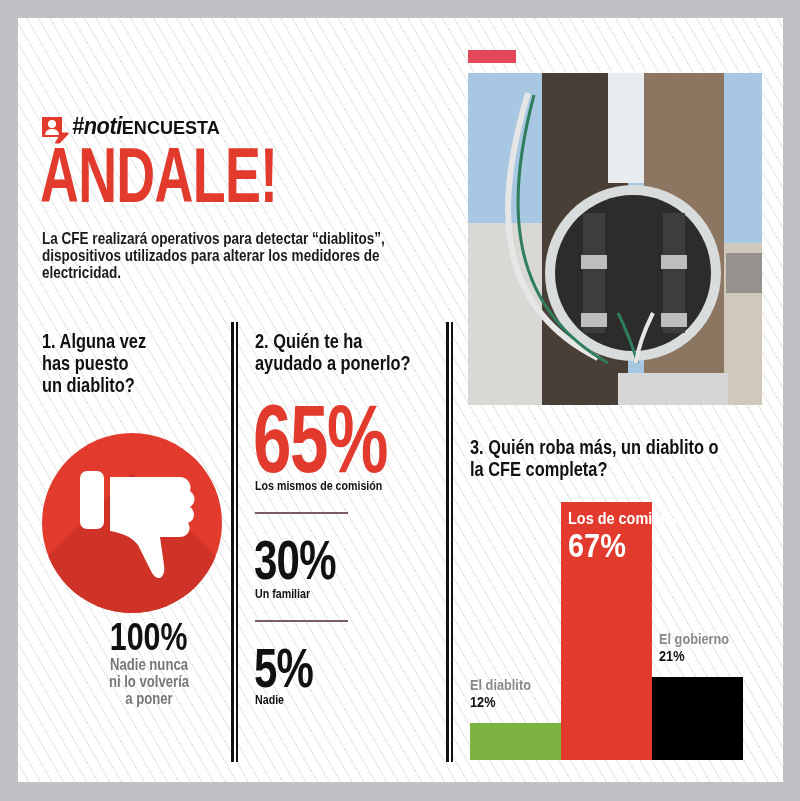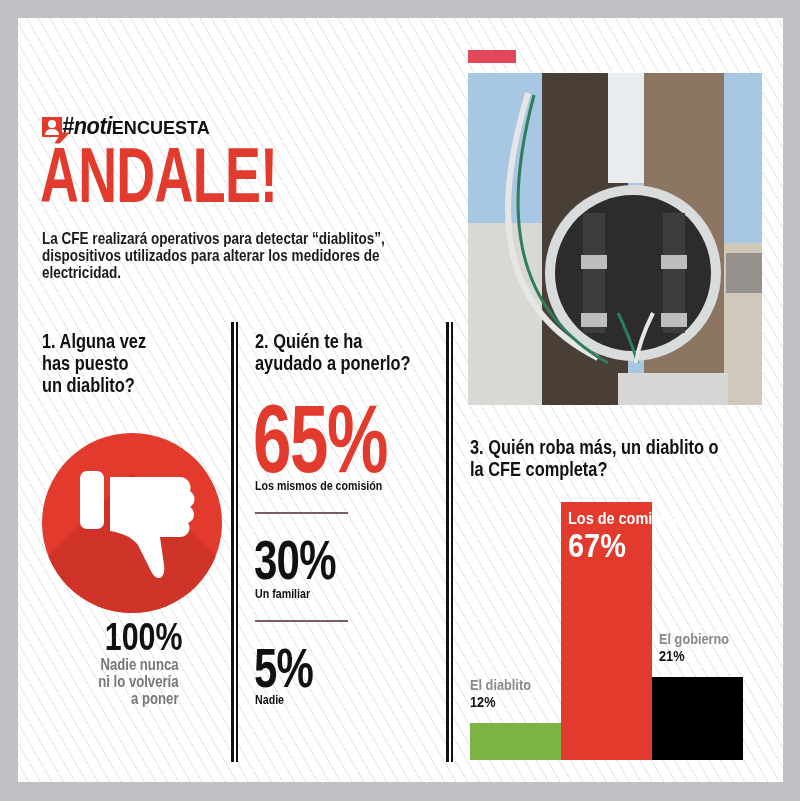--- a/index.html
+++ b/index.html
@@ -5,21 +5,21 @@
   html, body { margin:0; padding:0; }
   body { width:800px; height:801px; background:#c1c1c5; position:relative; overflow:hidden;
          font-family:"Liberation Sans", "DejaVu Sans", sans-serif; }
   .panel { position:absolute; left:18px; top:18px; width:765px; height:764px;
            background-color:#fff;
            background-image: repeating-linear-gradient(60deg, transparent 0 9px, #e6e6e6 9px 10px);
            overflow:hidden; }
   .abs { position:absolute; }
   .cond { font-family:"Liberation Sans Narrow","Liberation Sans", sans-serif; font-weight:bold;
           transform-origin:left top; white-space:nowrap; letter-spacing:-0.5px; }
-  .brand { left:24px; top:95px; display:flex; align-items:center; gap:0; }
+  .brand { left:24px; top:95px; display:flex; align-items:center; gap:10px; }
   .brand-icon { width:20px; height:20px; background:#e23b2e; position:relative; }
   .brand-icon::before { content:""; position:absolute; left:6px; top:3px; width:8px; height:8px;
                         border-radius:50%; background:#fff; }
   .brand-icon::after { content:""; position:absolute; left:3px; top:12px; width:14px; height:6px;
                        border-radius:7px 7px 0 0; background:#fff; }
   .brand-text { font-size:23px; font-weight:900; color:#111; letter-spacing:-0.5px; transform:scaleX(0.95);
                 transform-origin:left; font-style:italic; }
   .brand-text .light { font-style:normal; font-size:19px; letter-spacing:0; }
   .headline { left:22px; top:118px; font-size:78px; color:#e23b2e; font-weight:900;
               transform:scaleX(0.69); transform-origin:left top; letter-spacing:-1px; line-height:1; }
@@ -31,21 +31,21 @@
   .vline { width:3px; background:#111; box-shadow:2px 0 0 #fff, 4px 0 0 #111; }
   .q { font-size:21px; line-height:22px; color:#111; font-weight:bold; transform:scaleX(0.78);
        transform-origin:left top; white-space:nowrap; }
   .big-red { font-size:96px; color:#e23b2e; font-weight:900; transform:scaleX(0.72); transform-origin:left top; line-height:1; letter-spacing:-2px; }
   .big-black { font-size:56px; color:#111; font-weight:900; transform:scaleX(0.75); transform-origin:left top; line-height:1; letter-spacing:-1px; }
   .sub { font-size:13px; color:#111; font-weight:bold; transform:scaleX(0.82); transform-origin:left top; white-space:nowrap; }
   .hr { height:2px; background:#7a5d62; }
   .circle { left:24px; top:415px; width:180px; height:180px; border-radius:50%; background:#e23b2e; overflow:hidden; }
   .circle .shadow { position:absolute; left:90px; top:40px; width:180px; height:180px; background:#cf3226;
                     transform:rotate(45deg); transform-origin:0 0; }
-  .hundred { left:24px; top:600px; width:150px; text-align:right; }
+  .hundred { left:56px; top:600px; width:150px; text-align:center; }
   .hundred .num { font-size:38px; font-weight:900; color:#111; line-height:38px; display:inline-block; transform:scaleX(0.8); }
   .hundred .desc { font-size:16px; line-height:17px; color:#777; font-weight:bold; transform:scaleX(0.82); }
   .bar { position:absolute; bottom:22px; }
   .bar-label { font-size:15px; font-weight:bold; transform:scaleX(0.85); transform-origin:left top; white-space:nowrap; line-height:17px; }
 </style>
 </head>
 <body>
 
 <div class="panel">
 

